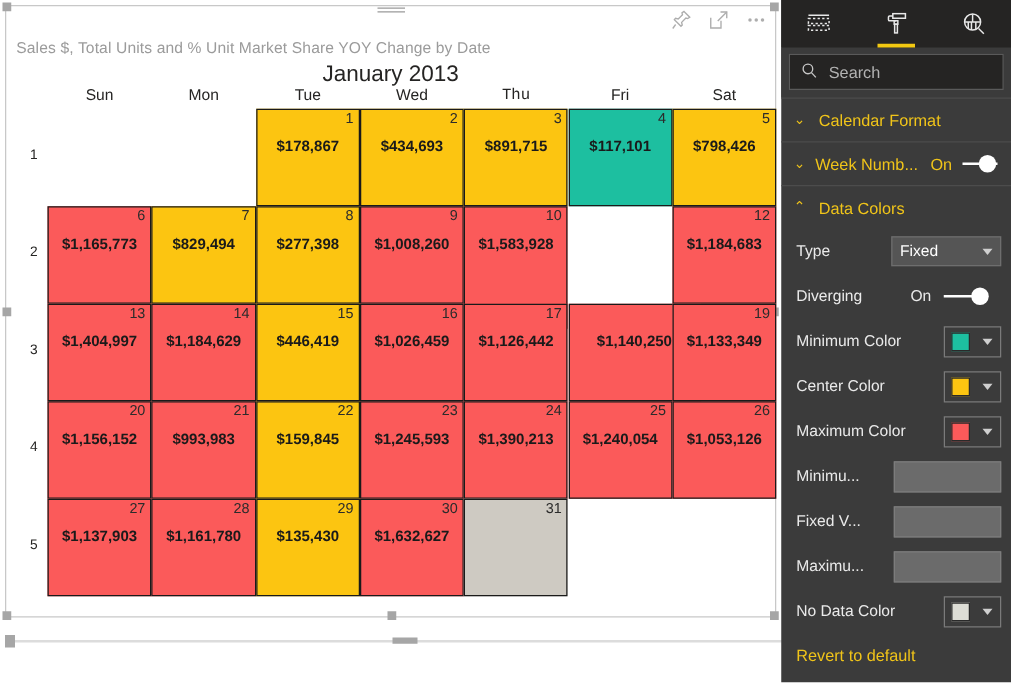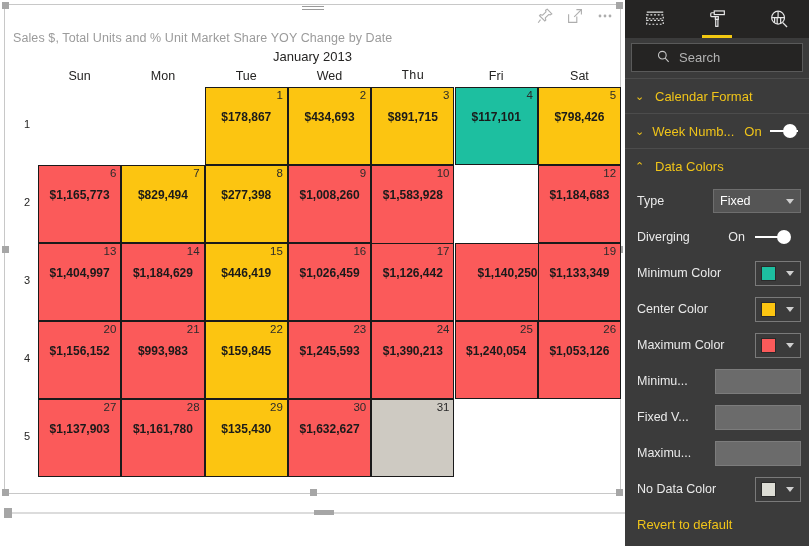--- a/index.html
+++ b/index.html
@@ -48,21 +48,21 @@
   .visual-actions .act svg { display: block; }
 
   .viz-title {
     position: absolute; left: 8px; top: 26px;
     font-size: 12.5px; color: #9b9b9b; letter-spacing: .1px;
     white-space: nowrap;
   }
 
   .month-label {
     position: absolute; top: 44px; left: 0; right: 0;
-    text-align: center; font-size: 13px; color: #252423;
+    text-align: center; font-size: 18px; color: #252423;
   }
 
   
   .cal { position: absolute; left: 0; top: 0; width: 617px; height: 490px; }
   .dow {
     position: absolute; top: 64px;
     font-size: 12.5px; color: #252423; text-align: center;
   }
   .wknum {
     position: absolute; left: 10px;
@@ -111,21 +111,21 @@
   }
   .pane-tab svg { display: block; }
   .pane-tab.active::after {
     content: ""; position: absolute; left: 2px; right: 2px; bottom: 0;
     height: 3px; background: #f2c811;
   }
 
   .search-wrap { padding: 5px 6px 6px 6px; background: #3b3b3b; }
   .search-box {
     display: flex; align-items: center; gap: 8px;
-    height: 29px; padding: 0 24px;
+    height: 29px; padding: 0 8px;
     background: #252423; border: 1px solid #5a5a5a;
   }
   .search-box .ph { color: #b3b3b3; font-size: 13px; }
 
   .section {
     display: flex; align-items: center; gap: 8px;
     height: 35px; padding: 0 6px 0 10px;
     border-top: 1px solid #4c4c4c;
     cursor: pointer;
   }

